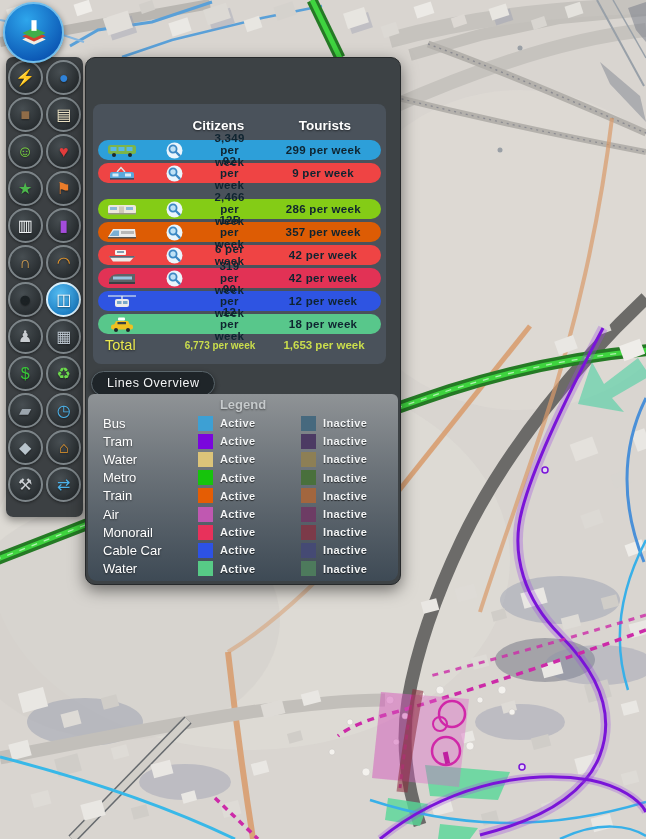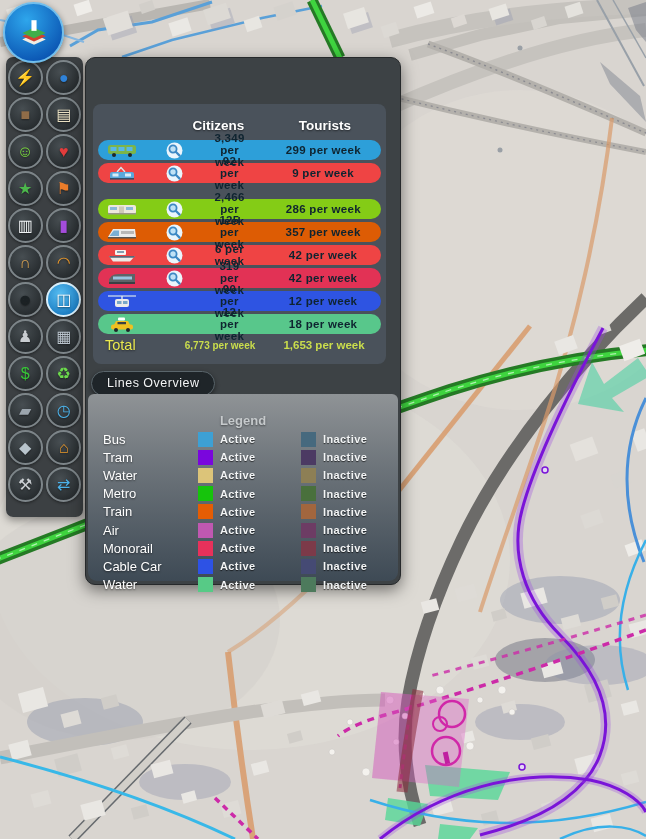--- a/index.html
+++ b/index.html
@@ -76,21 +76,21 @@
   .tot-tour{width:112px;text-align:center;font-size:11.5px;font-weight:bold;color:#cadd4c;}
   .lines-btn{
     position:absolute;left:5px;top:313px;background:#1f2529;color:#f2f4f5;
     border:1px solid #5a656b;border-radius:13px;padding:4px 15px 5px;
     font-size:12.5px;letter-spacing:.5px;cursor:pointer;
     box-shadow:0 2px 5px rgba(0,0,0,.45);text-shadow:0 1px 2px rgba(0,0,0,.5);
   }
   .legend{
     position:absolute;left:2px;right:2px;top:336px;bottom:3px;
     background:linear-gradient(180deg,#8f9396 0%,#6e757b 38%,#3e4a55 100%);
-    border-radius:6px 6px 9px 9px;padding-top:19px;box-sizing:border-box;
+    border-radius:6px 6px 9px 9px;padding-top:3px;box-sizing:border-box;
   }
   .legend-title{text-align:center;color:#c6cacc;font-weight:bold;font-size:13px;
     text-shadow:0 1px 2px rgba(0,0,0,.45);margin-bottom:2px;}
   .lg-row{display:flex;align-items:center;height:18.2px;padding-left:15px;}
   .lg-label{width:95px;color:#fff;font-size:13px;text-shadow:0 1px 2px rgba(0,0,0,.5);}
   .lg-sw{width:15px;height:15px;margin-right:7px;flex:none;}
   .lg-act{width:81px;color:#f2f4f5;font-size:11px;font-weight:bold;
     text-shadow:0 1px 1px rgba(0,0,0,.65);letter-spacing:.4px;}
   .lg-inact{color:#f2f4f5;font-size:11px;font-weight:bold;
     text-shadow:0 1px 1px rgba(0,0,0,.65);letter-spacing:.4px;}

